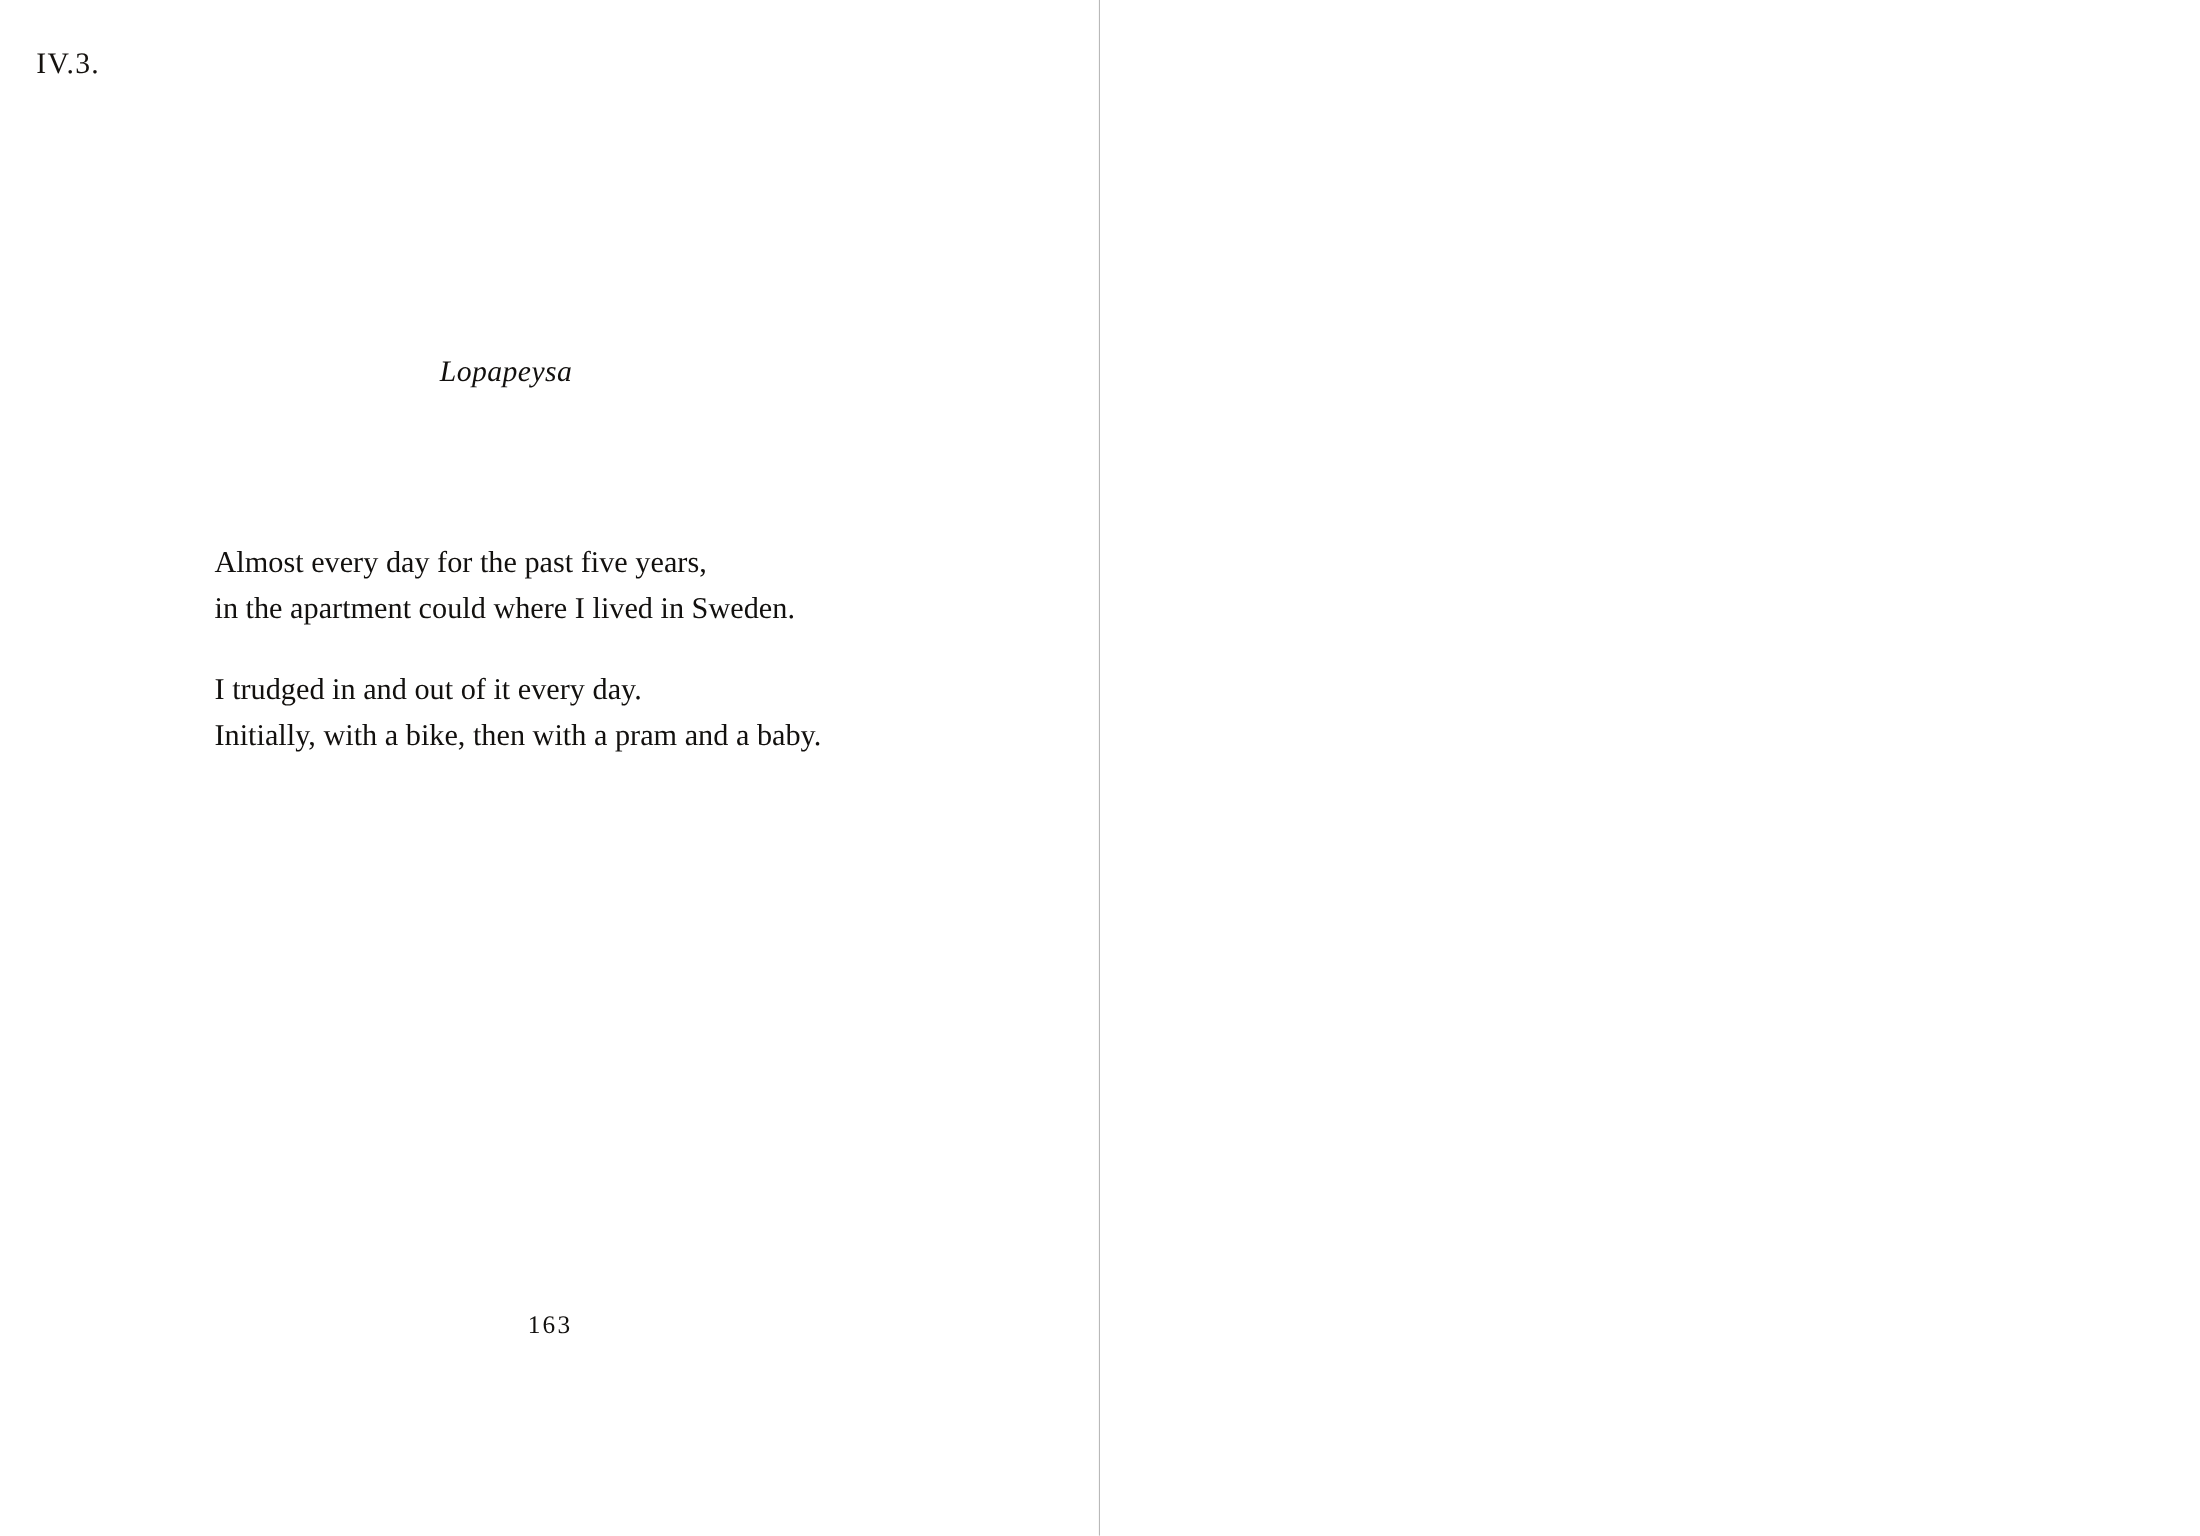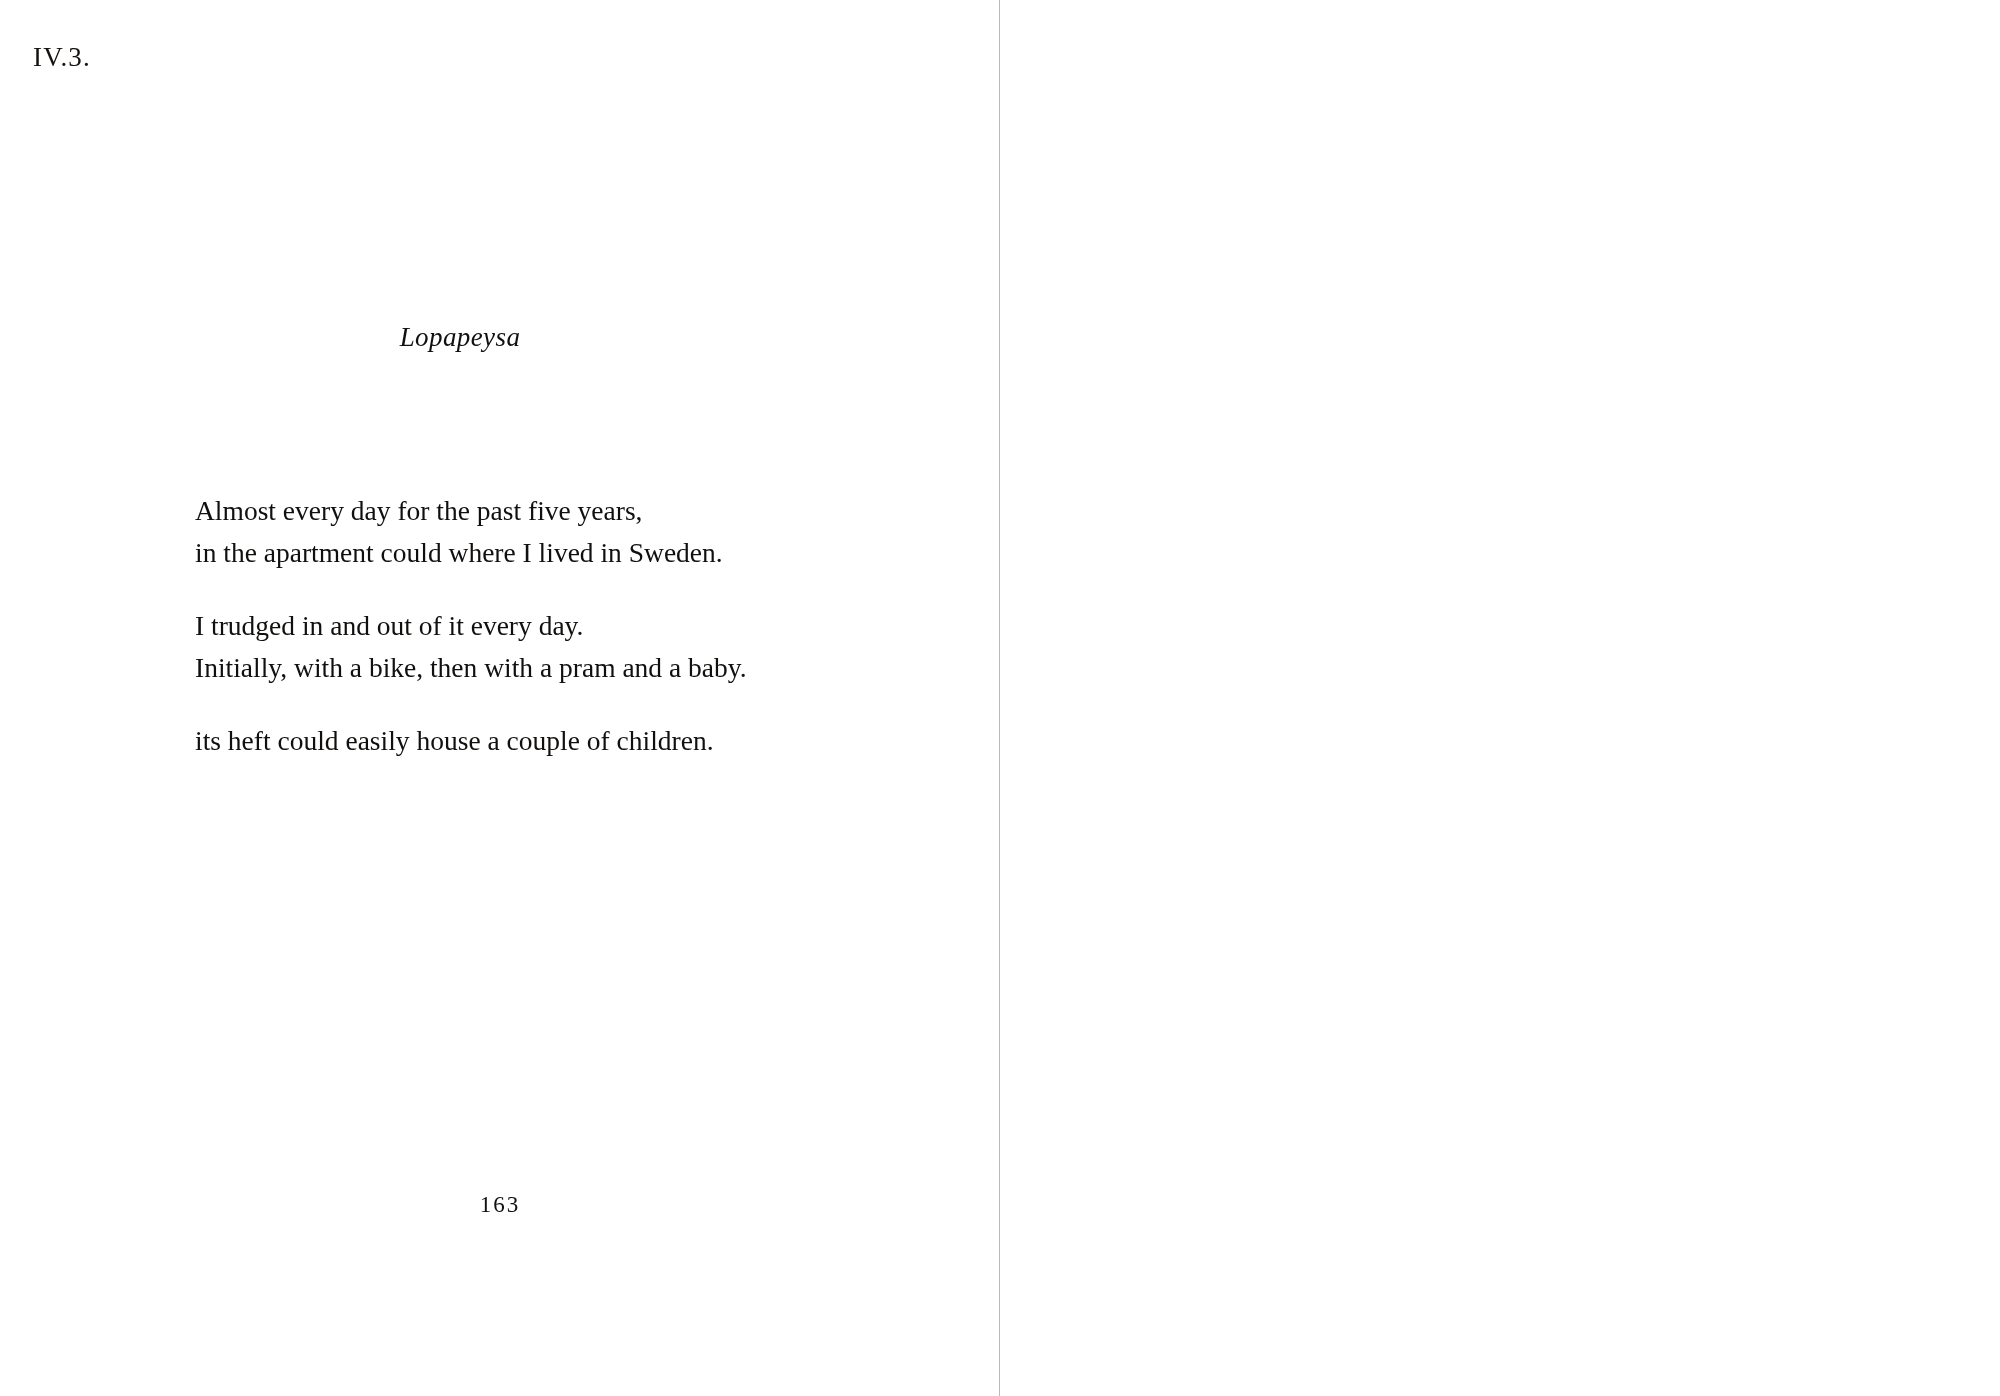--- a/index.html
+++ b/index.html
@@ -102,21 +102,20 @@
         <div class="line">Almost every day for the past five years,</div>
         <div class="line">in the apartment could where I lived in Sweden.</div>
       </div>
 
       <div class="stanza">
         <div class="line">I trudged in and out of it every day.</div>
         <div class="line">Initially, with a bike, then with a pram and a baby.</div>
       </div>
 
       <div class="stanza">
-        <div class="line">its heft could easily house a couple of children.</div>
       </div>
 
 
     </div>
 
     <div class="folio folio-left">163</div>
   </div>
 
   <div class="page page-right">
     

